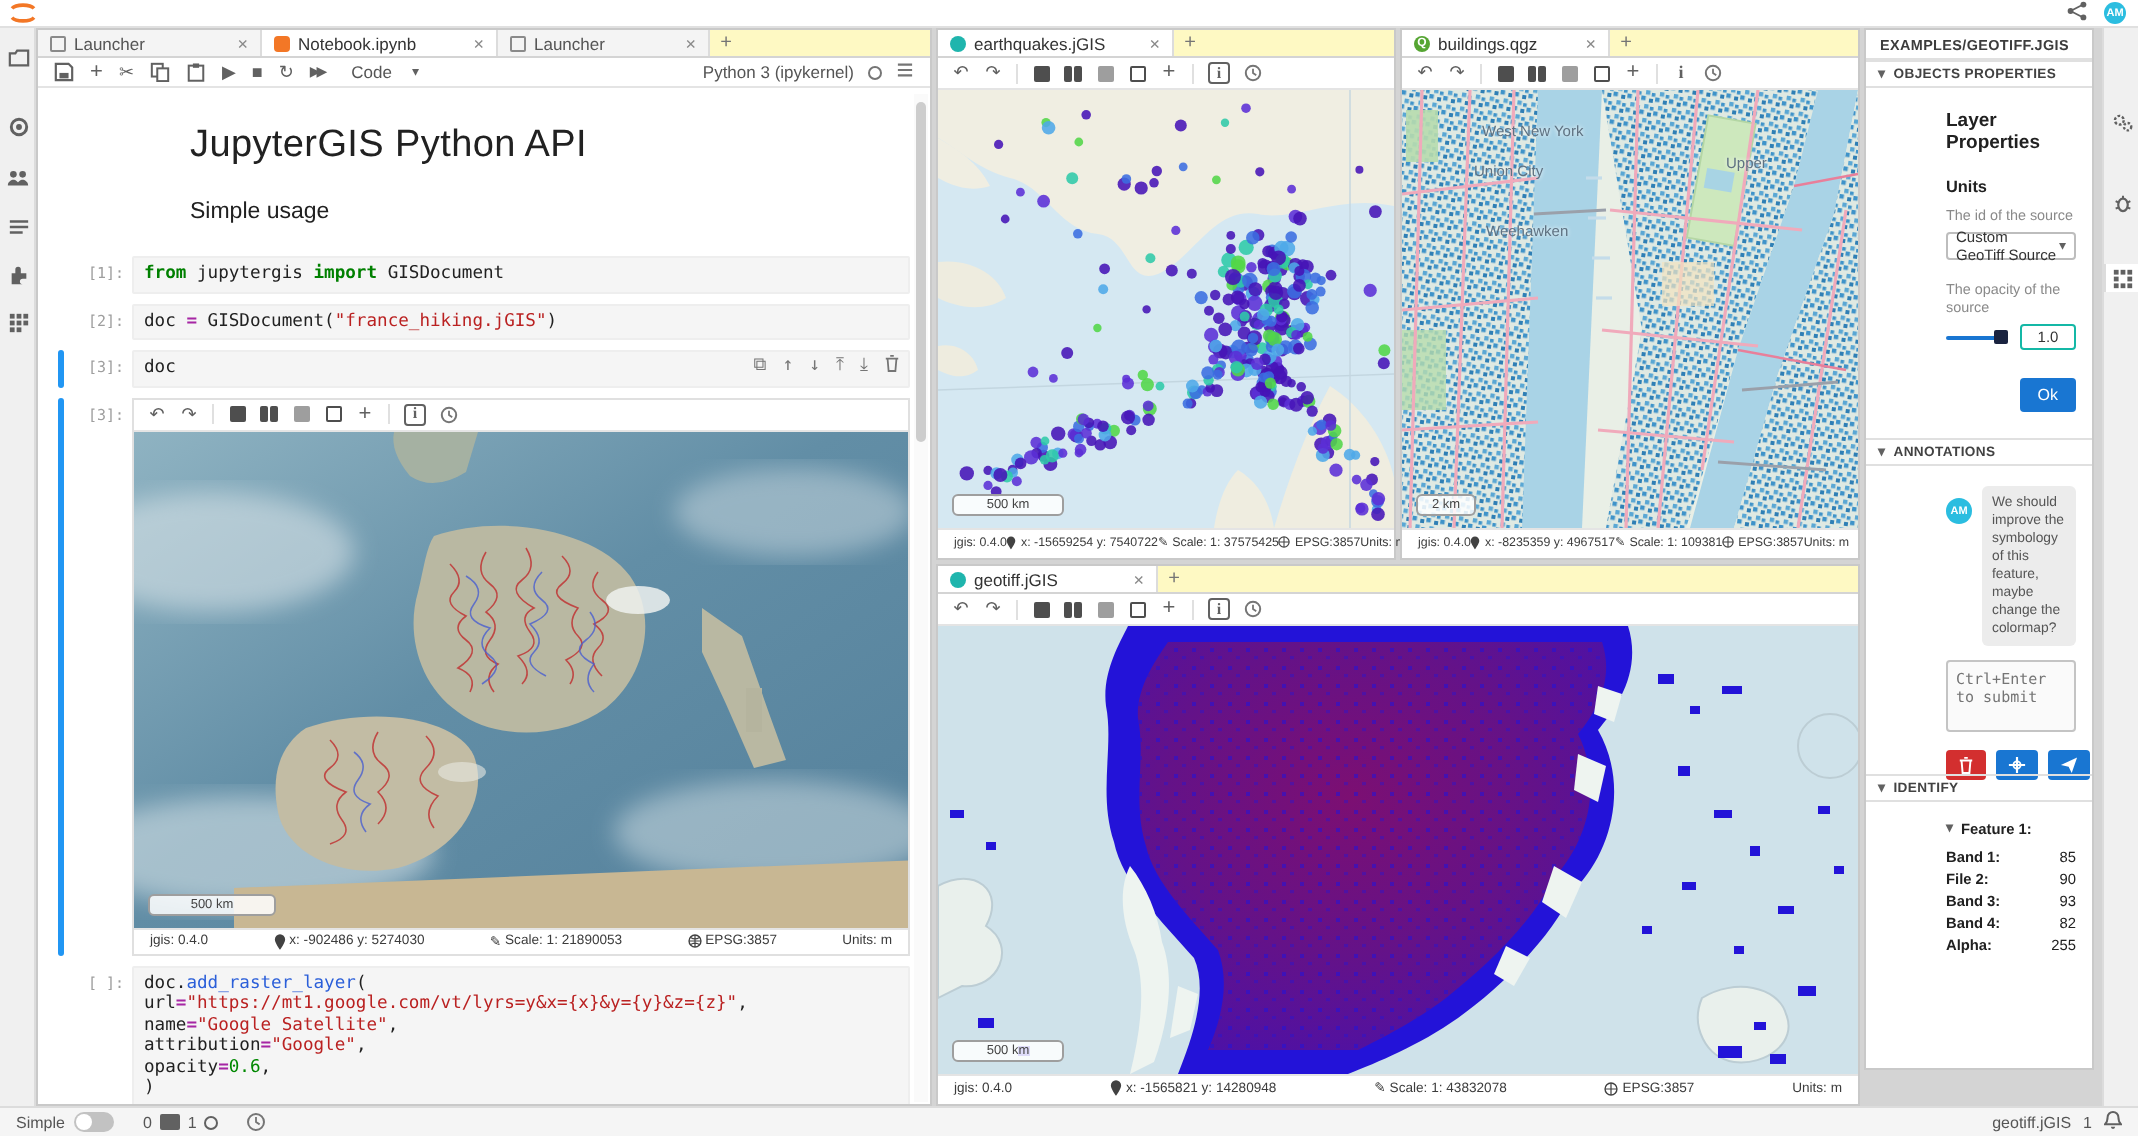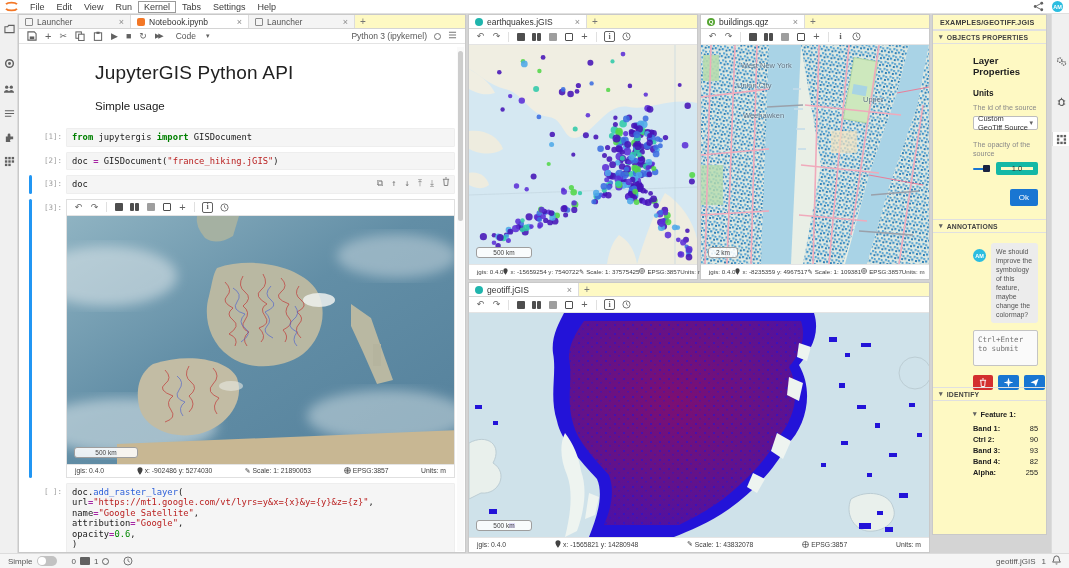--- a/index.html
+++ b/index.html
@@ -74,38 +74,38 @@
        font-family:"DejaVu Sans Mono",monospace;font-size:8.8px;line-height:10.5px;color:#212121;position:relative;}
   .tok-kw{color:#008000;font-weight:bold;}
   .tok-nm{color:#212121;}
   .tok-op{color:#a626a4;font-weight:bold;}
   .tok-str{color:#ba2121;}
   .tok-num{color:#080;}
   .tok-fn{color:#2b5fd9;}
   .cell-toolbar{position:absolute;right:4px;top:1px;display:flex;gap:8px;color:#757575;font-size:9px;align-items:center;}
   .out-block{flex:1;border:1px solid #e0e0e0;position:relative;}
   
-  .rp{position:absolute;left:932px;top:14px;width:115px;bottom:33px;background:#fef9c3;border:1px solid #c9c9c9;
+  .rp{position:absolute;left:932px;top:14px;width:115px;bottom:33px;background:#ffffff;border:1px solid #c9c9c9;
       font-size:8px;overflow:hidden;}
   .rp-header{height:15px;border-bottom:1px solid #e0e0e0;display:flex;align-items:center;padding:0 7px;
              font-size:7.2px;font-weight:bold;color:#3c3c3c;letter-spacing:.2px;}
   .rp-sec{height:14px;border-bottom:1px solid #e0e0e0;border-top:1px solid #e0e0e0;display:flex;align-items:center;
           gap:4px;padding:0 6px;font-size:6.8px;font-weight:bold;color:#424242;letter-spacing:.2px;}
   .caret{font-size:7px;color:#616161;}
   .rp-body{padding:7px 8px;margin-left:32px;}
   .lp-title{font-size:9.5px;font-weight:bold;color:#212121;margin:4px 0 12px;}
   .lp-group{font-size:8.2px;font-weight:bold;color:#212121;margin-bottom:5px;}
   .lp-hint{font-size:7.2px;color:#8a8a8a;margin-bottom:4px;}
   .lp-select{height:14px;border:1px solid #bdbdbd;border-radius:2px;display:flex;align-items:center;
              justify-content:space-between;padding:0 4px;font-size:7.5px;color:#333;margin-bottom:10px;background:#fff;}
   .slider-row{display:flex;align-items:center;gap:6px;margin-bottom:14px;}
   .slider{position:relative;flex:1;height:8px;}
   .slider .track{position:absolute;left:0;right:0;top:3px;height:2.5px;background:#1976d2;border-radius:2px;}
   .slider .handle{position:absolute;right:0;top:0;width:7px;height:7px;background:#1a2340;border-radius:1px;}
-  .opacity-box{width:42px;height:13px;border:5px solid #14b8a6;border-radius:2px;font-size:7.5px;color:#333;
+  .opacity-box{width:28px;height:13px;border:1px solid #14b8a6;border-radius:2px;font-size:7.5px;color:#333;
                display:flex;align-items:center;justify-content:center;}
   .okbtn{display:block;margin-left:auto;background:#1976d2;color:#fff;border:none;border-radius:2px;
          font-size:8px;padding:4px 9px;font-family:inherit;}
   .ann-row{display:flex;gap:5px;margin:8px 0 7px;}
   .ann-avatar{width:13px;height:13px;border-radius:50%;background:#2bbde0;color:#fff;font-size:5.5px;font-weight:bold;
               display:flex;align-items:center;justify-content:center;flex:none;margin-top:6px;}
   .ann-bubble{background:#ececec;border-radius:3px;padding:4px 5px;font-size:6.9px;color:#555;line-height:9px;}
   .ann-input{width:100%;height:36px;border:1px solid #c4c4c4;border-radius:2px;resize:none;
              font-family:"DejaVu Sans Mono",monospace;font-size:7.5px;color:#757575;padding:4px;background:#fafafa;}
   .ann-btns{display:flex;gap:5px;margin-top:7px;}
@@ -123,45 +123,34 @@
   .toggle .knob{position:absolute;left:1px;top:1px;width:8px;height:8px;border-radius:50%;background:#fff;}
   .sb-group{display:flex;align-items:center;gap:4px;margin-left:14px;}
   .term-ic{width:10px;height:8px;background:#616161;border-radius:1px;}
   .kern-ic{width:7px;height:7px;border:1.4px solid #616161;border-radius:50%;}
   .sb-right{margin-left:auto;display:flex;align-items:center;gap:6px;}
   
   .bld-label{position:absolute;font-size:7.5px;color:#5f7282;text-shadow:0 0 2px #fff;white-space:nowrap;z-index:4;}
   .bld-label:nth-of-type(1){left:40px;top:16px;}
   .bld-label:nth-of-type(2){left:36px;top:36px;}
   .bld-label:nth-of-type(3){left:42px;top:66px;}
-  .bld-label:nth-of-type(4){left:162px;top:50px;}
+  .bld-label:nth-of-type(4){left:162px;top:32px;}
 </style>
 </head>
 <body>
 
 <div class="app">
 
   <header class="menubar">
     <span class="logo">
       <svg width="13" height="11" viewBox="0 0 13 11">
           <path d="M1 3.2 C3 1 10 1 12 3.2" stroke="#f37726" stroke-width="1.8" fill="none"></path>
           <path d="M1 7.8 C3 10 10 10 12 7.8" stroke="#f37726" stroke-width="1.8" fill="none"></path>
         </svg>
     </span>
-    <nav class="menus" style="display:flex;">
-
-    <span class="menu-item">File</span>
-        <span class="menu-item">Edit</span>
-        <span class="menu-item">View</span>
-        <span class="menu-item">Run</span>
-        <span class="menu-item focused">Kernel</span>
-        <span class="menu-item">Tabs</span>
-        <span class="menu-item">Settings</span>
-        <span class="menu-item">Help</span>
-      </nav>
     <div class="menubar-right">
       <span>
         <svg width="11" height="11" viewBox="0 0 12 12">
             <circle cx="9.5" cy="2.5" r="1.6" fill="#616161"></circle>
             <circle cx="9.5" cy="9.5" r="1.6" fill="#616161"></circle>
             <circle cx="2.5" cy="6" r="1.6" fill="#616161"></circle>
             <path d="M3.8 5.3 8.3 3M3.8 6.7 8.3 9" stroke="#616161" stroke-width="1"></path>
           </svg>
       </span>
       <span class="avatar">AM</span>
@@ -1123,21 +1112,21 @@
         <span>Feature 1:</span>
       </div>
       <div>
 
           <div class="id-row">
             <span class="id-label">Band 1:</span>
             <span class="id-val">85</span>
           </div>
 
           <div class="id-row">
-            <span class="id-label">Ctrl 2:</span>
+            <span class="id-label">File 2:</span>
             <span class="id-val">90</span>
           </div>
 
           <div class="id-row">
             <span class="id-label">Band 3:</span>
             <span class="id-val">93</span>
           </div>
 
           <div class="id-row">
             <span class="id-label">Band 4:</span>

